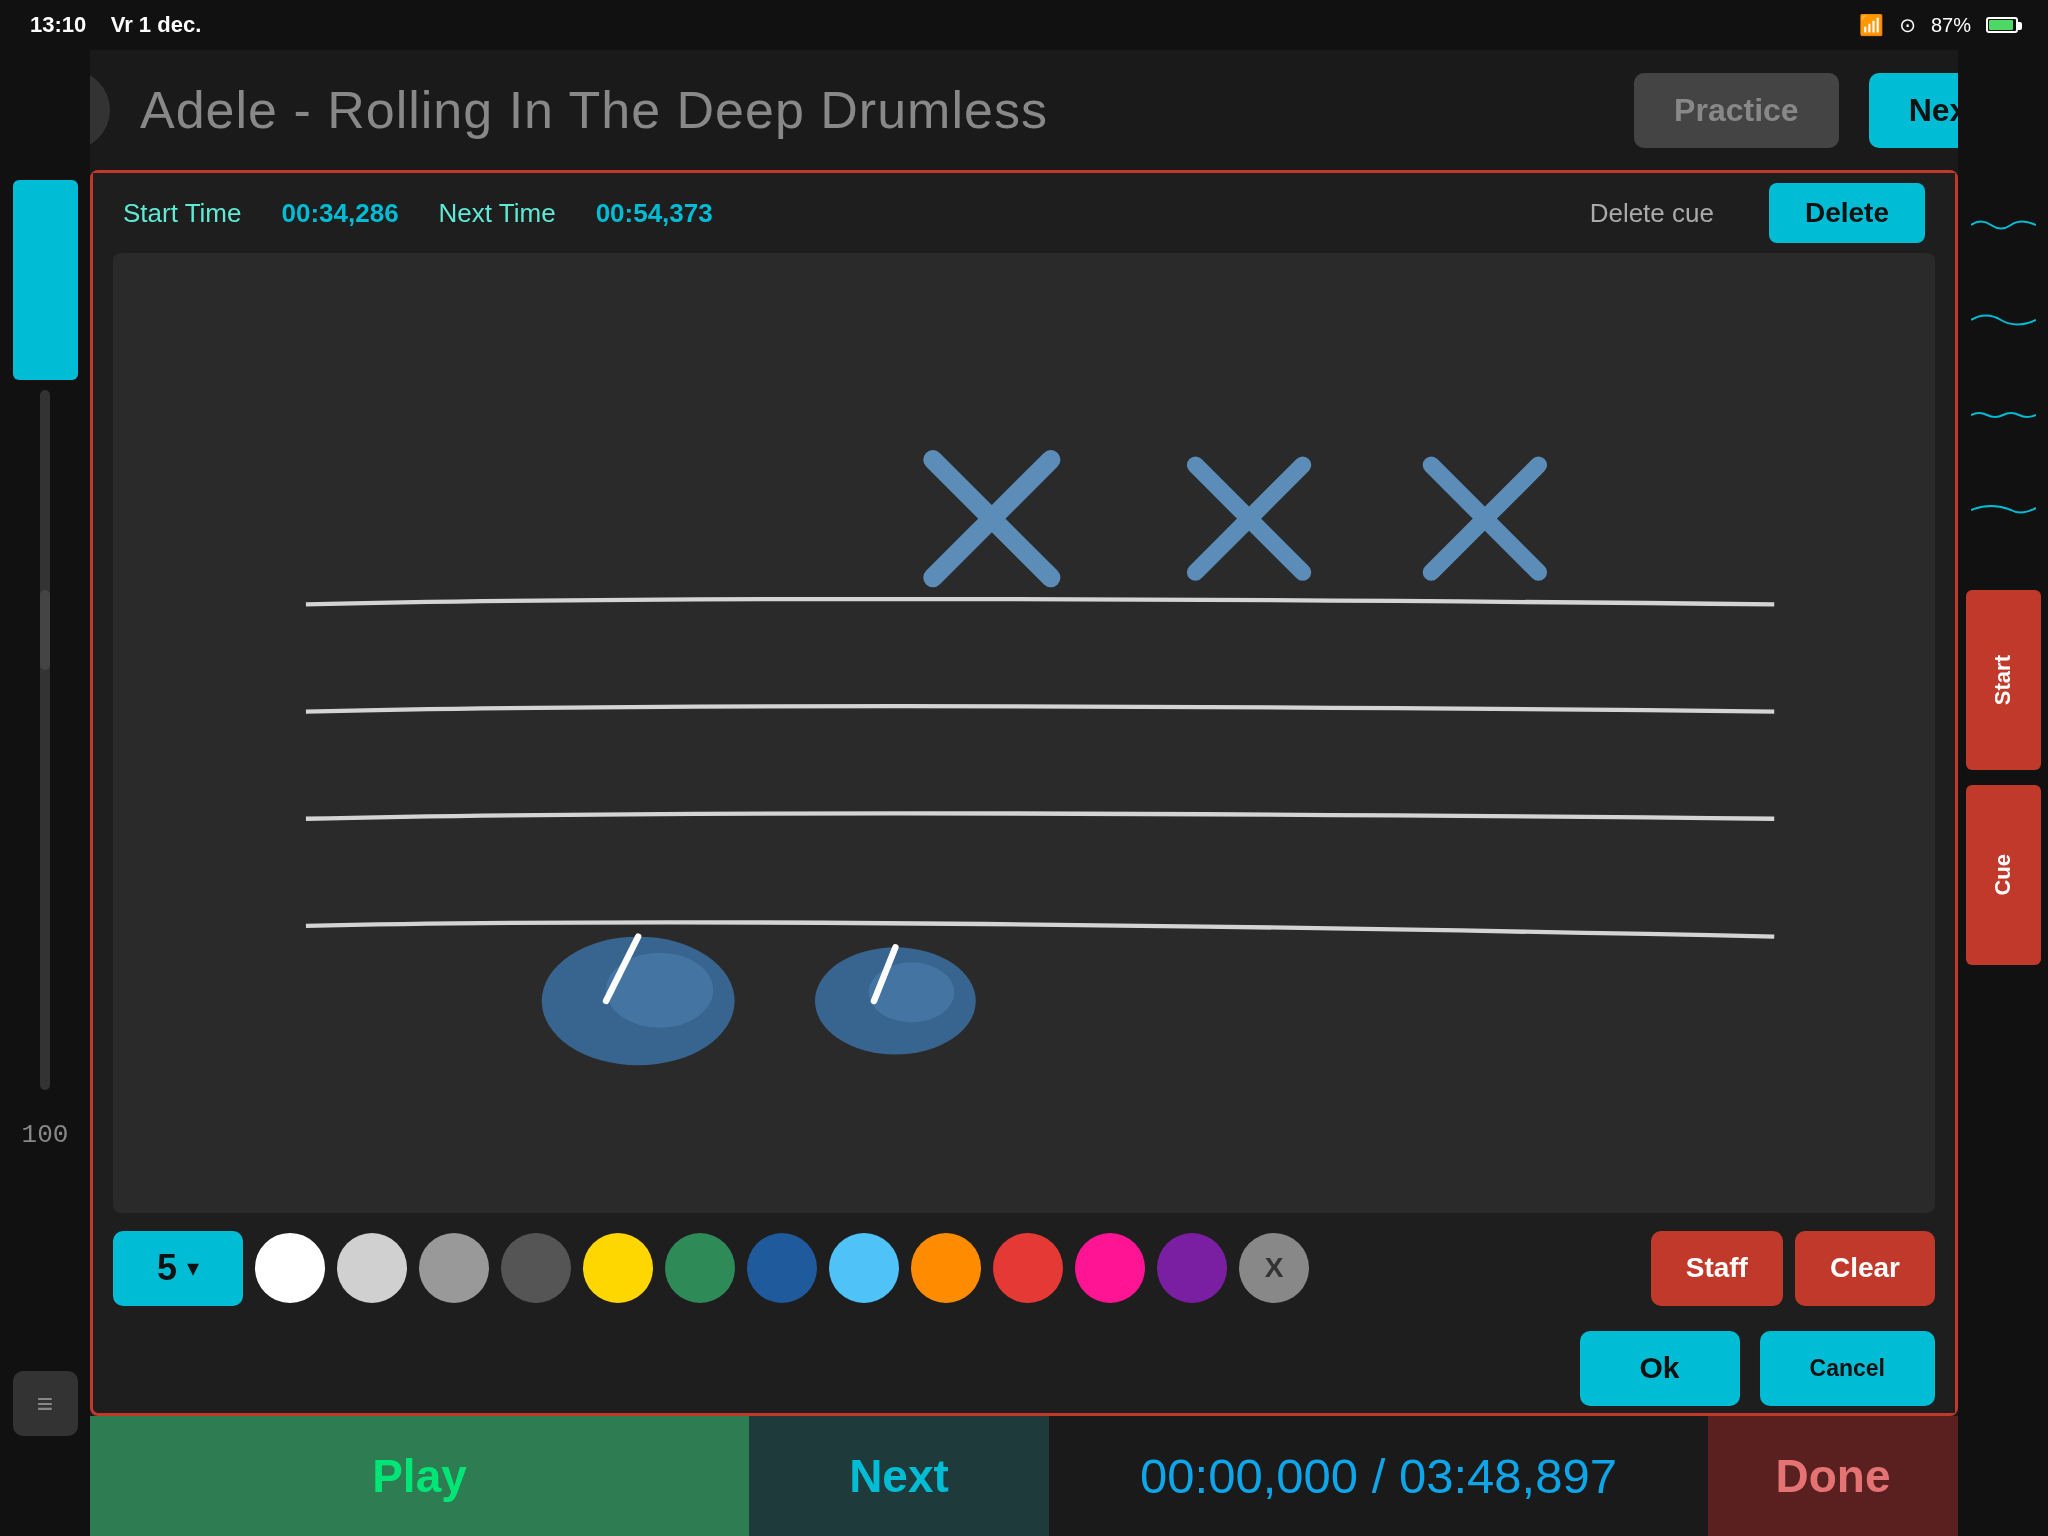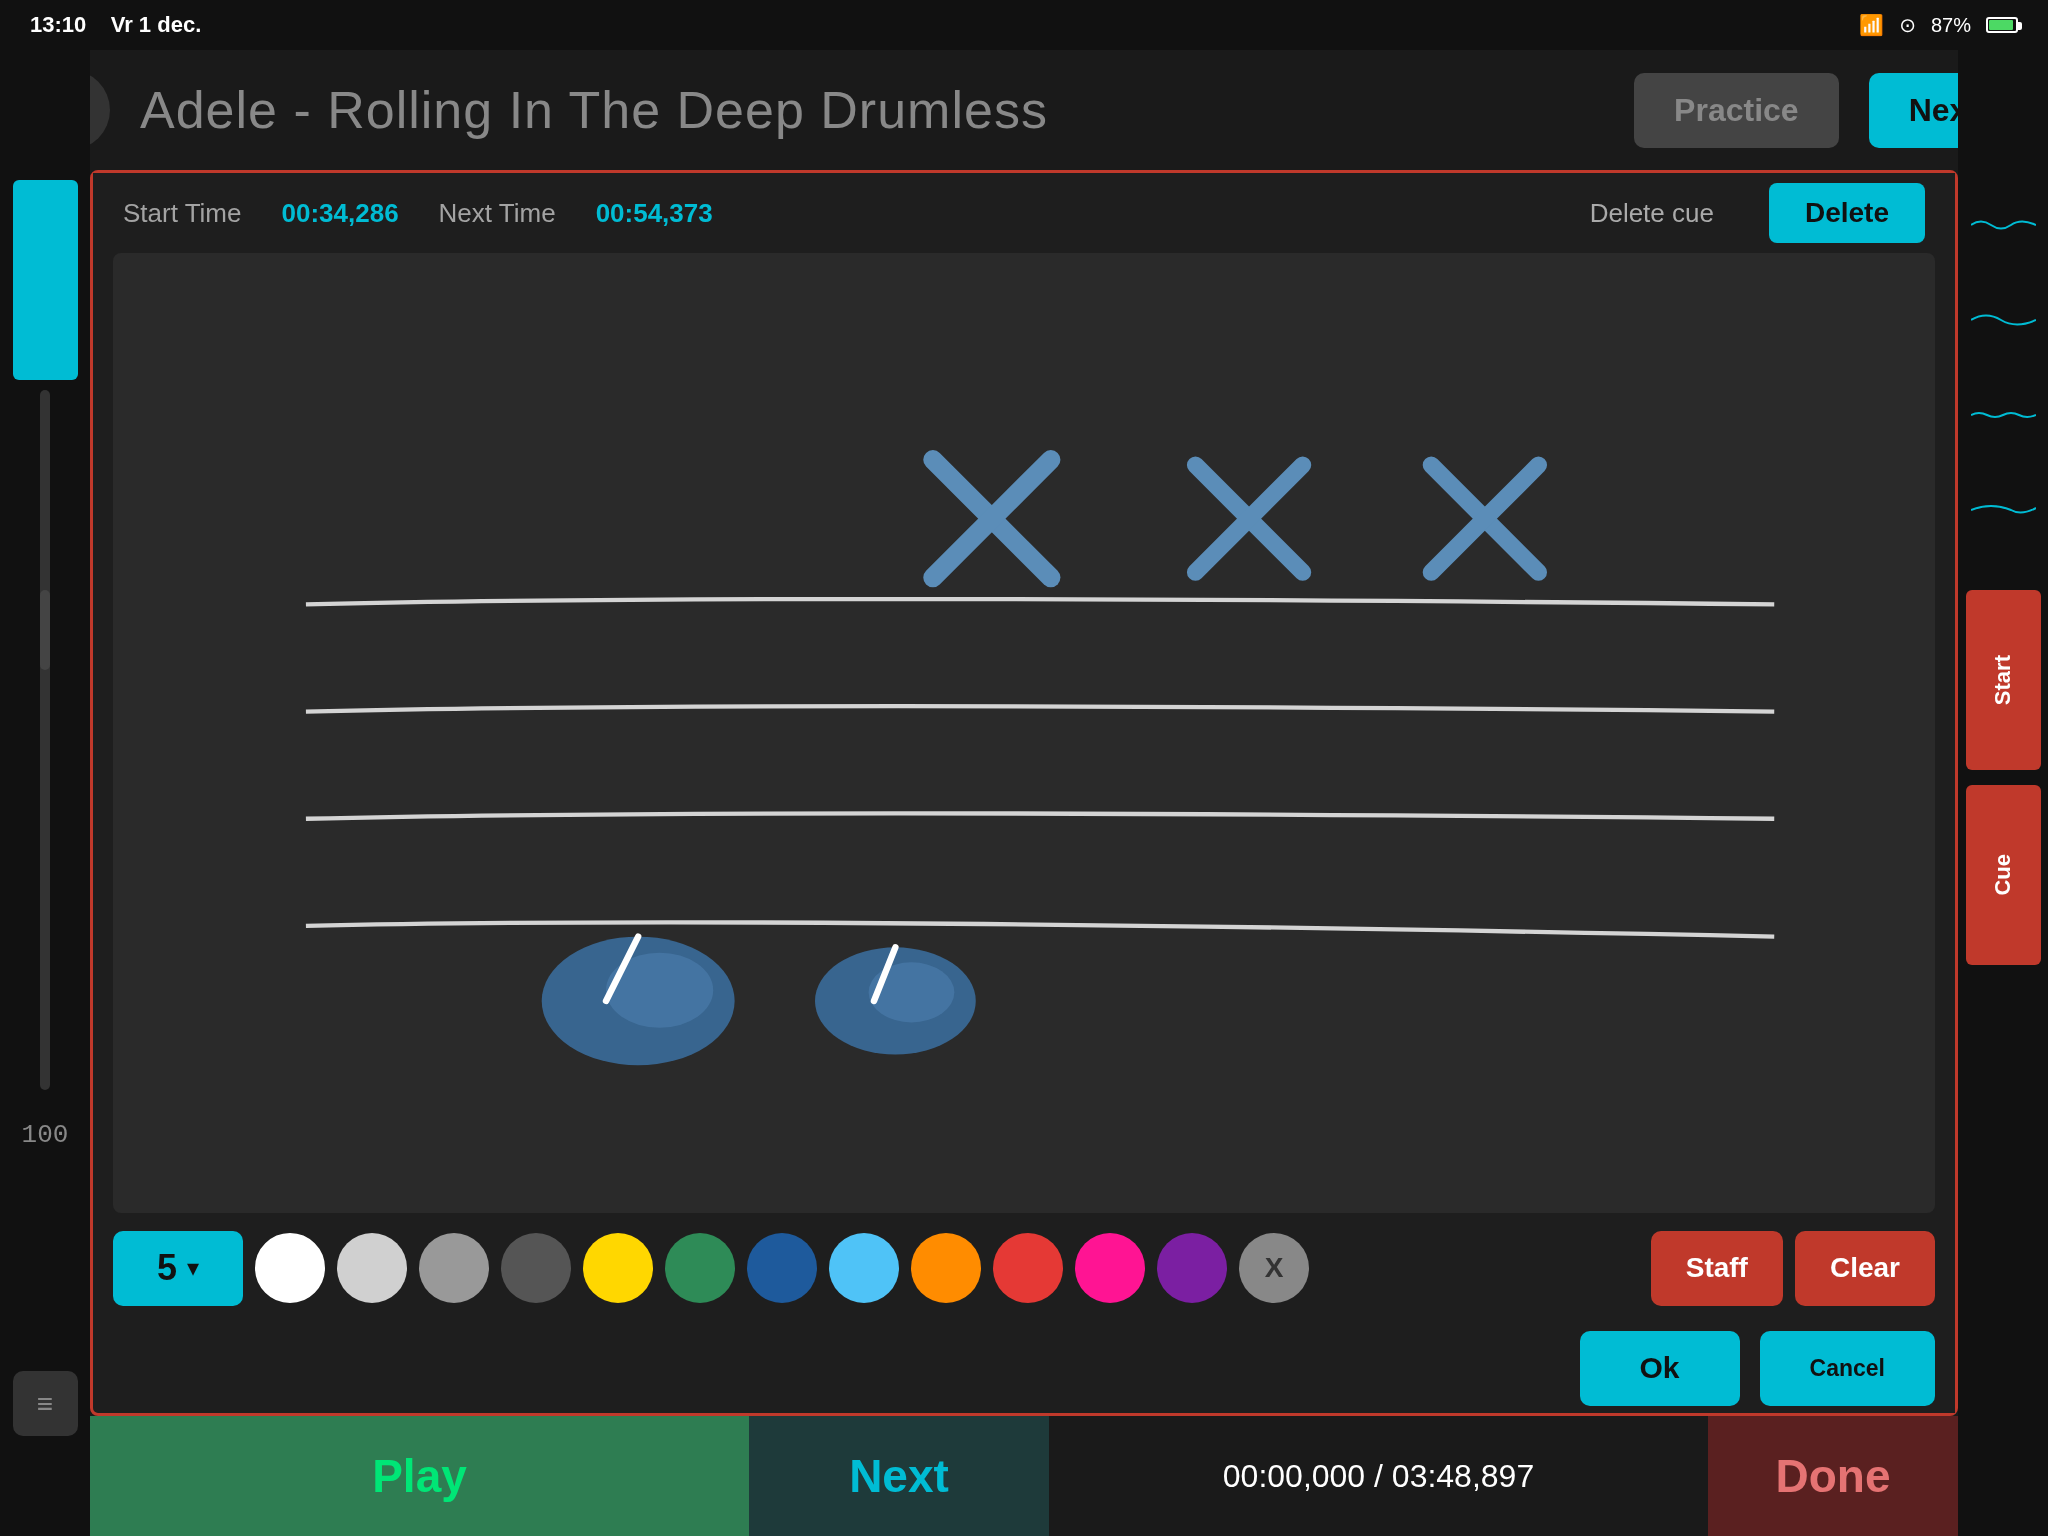--- a/index.html
+++ b/index.html
@@ -214,21 +214,21 @@
     .annotation-topbar {
       height: 80px;
       background: #1e1e1e;
       display: flex;
       align-items: center;
       padding: 0 30px;
       gap: 40px;
       flex-shrink: 0;
     }
     .time-label {
-      color: #a3a3a3;
+      color: #5eead4;
       font-size: 26px;
     }
     .time-value {
       color: #00bcd4;
       font-size: 26px;
       font-weight: 600;
     }
     .delete-cue-label {
       margin-left: auto;
       color: #aaa;
@@ -404,22 +404,22 @@
     }
     .transport-time {
       flex: 1;
       height: 100%;
       background: #1a1a1a;
       display: flex;
       align-items: center;
       justify-content: center;
     }
     .transport-time-text {
-      color: #ffffff;
-      font-size: 32px;
+      color: #0ea5e9;
+      font-size: 49px;
     }
     .transport-done {
       width: 250px;
       height: 100%;
       background: #5a2020;
       display: flex;
       align-items: center;
       justify-content: center;
       cursor: pointer;
     }

